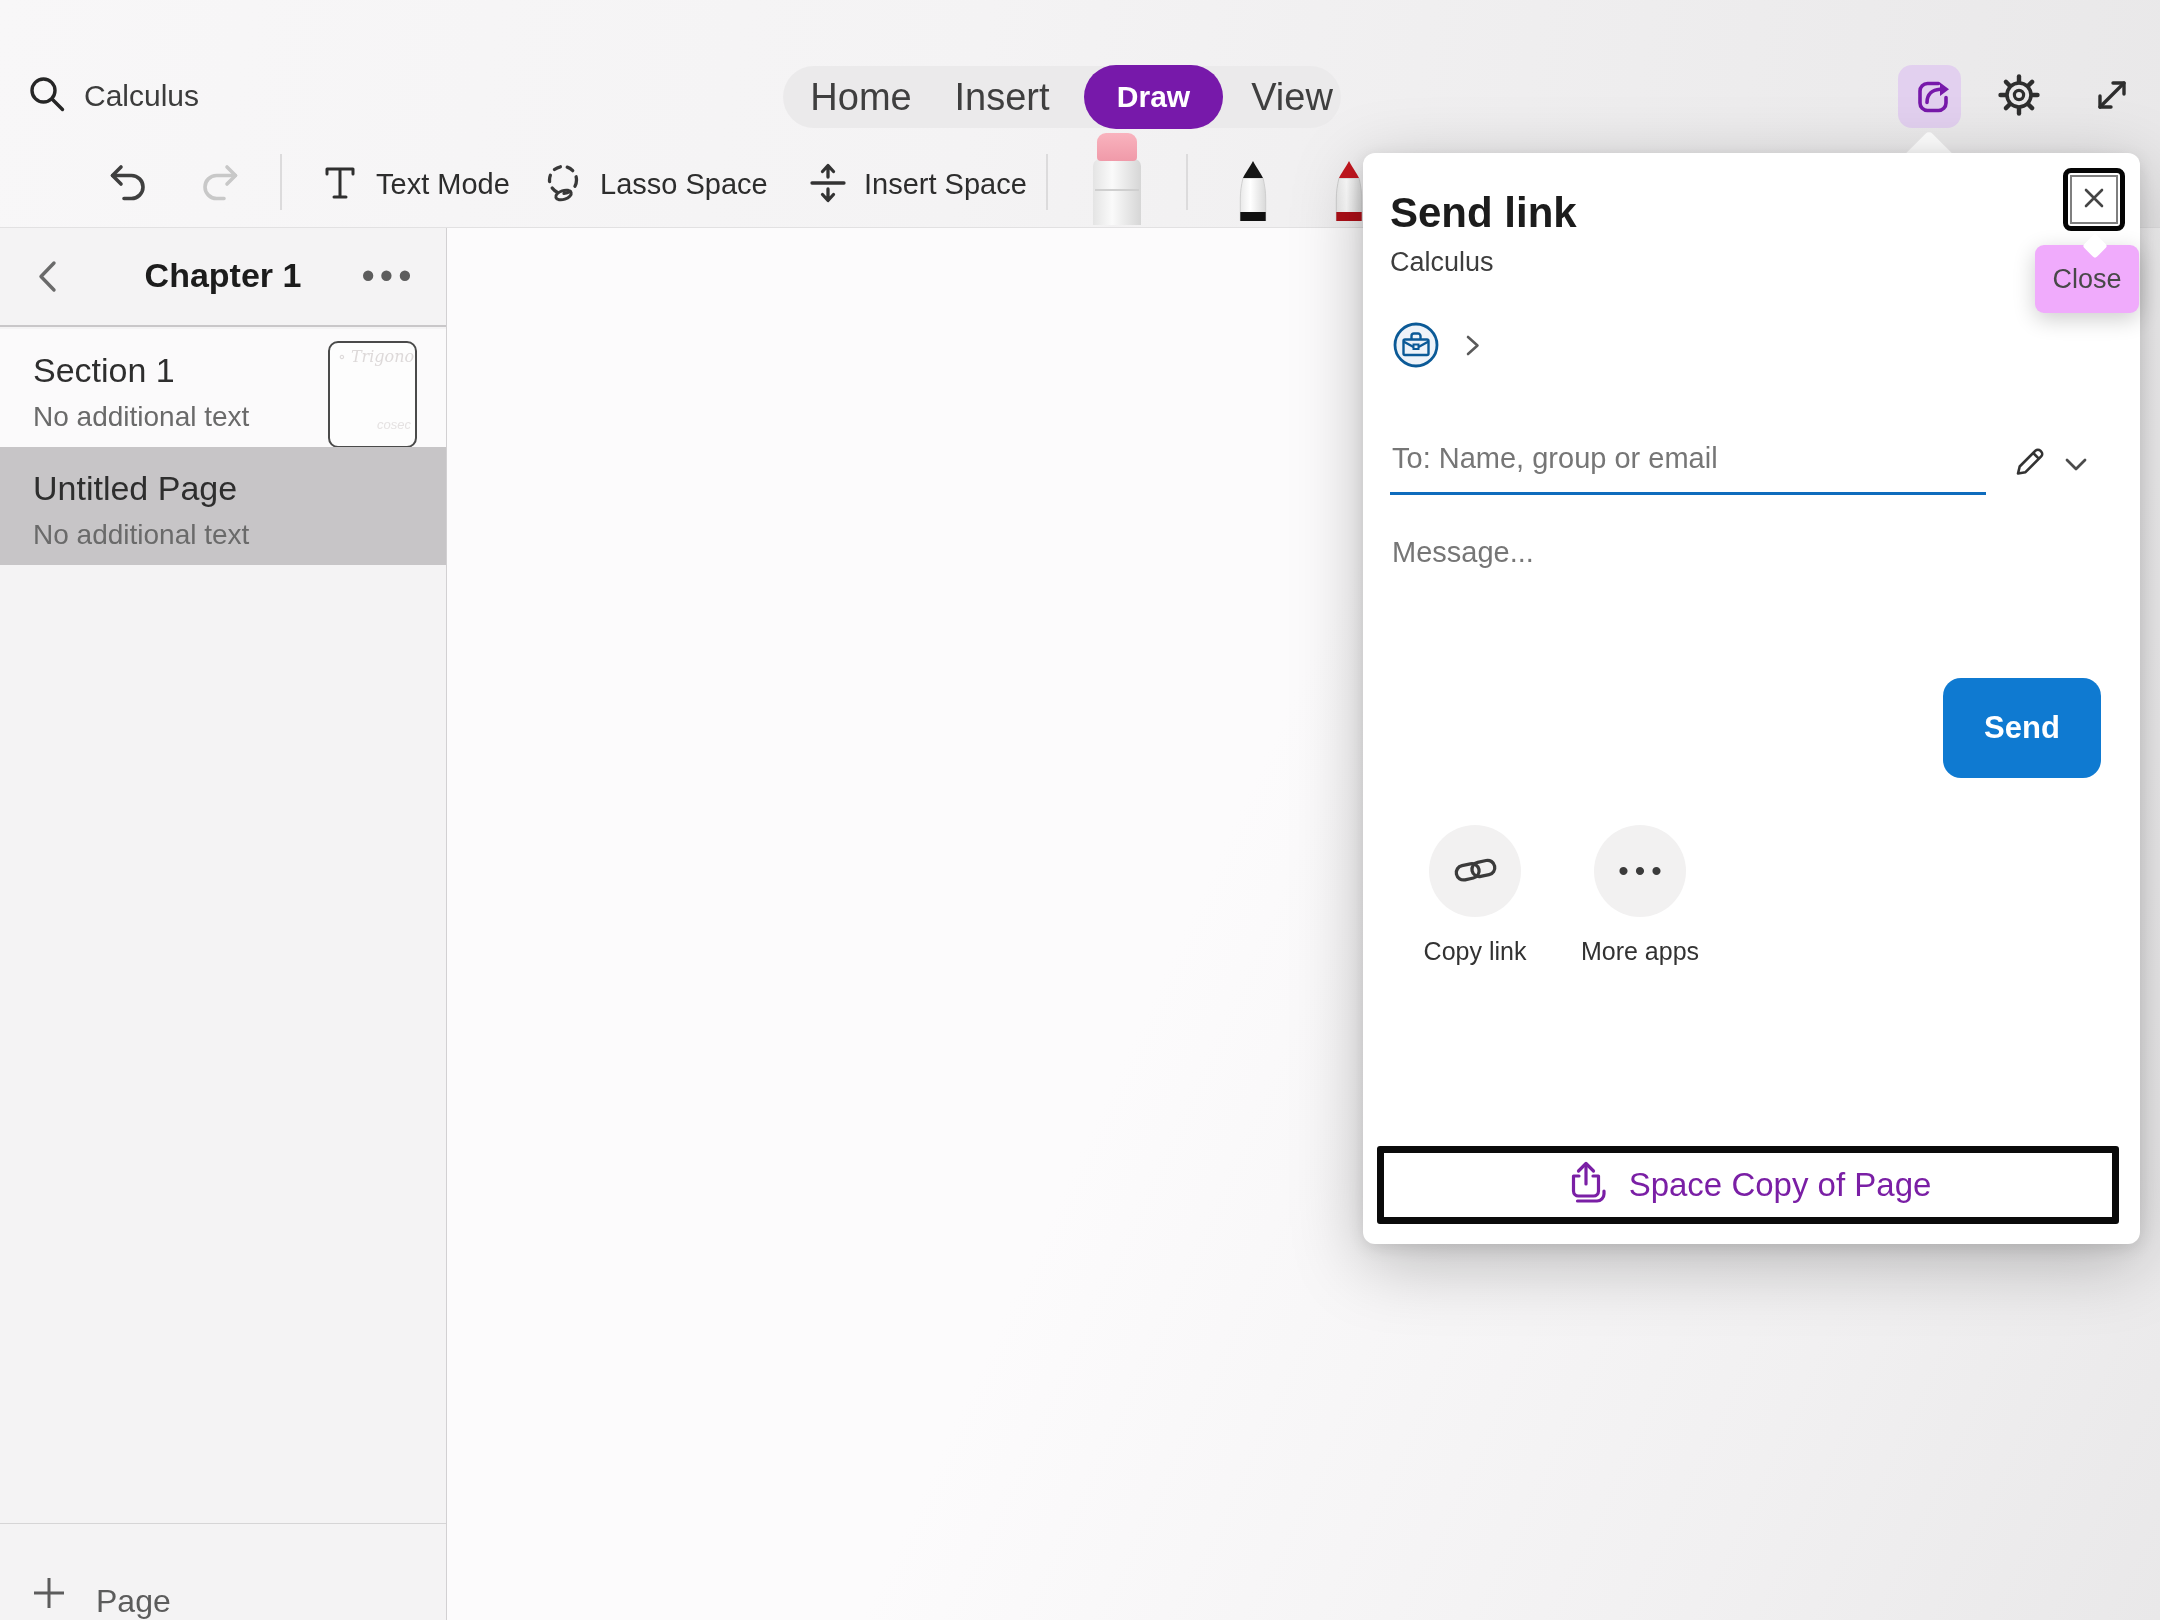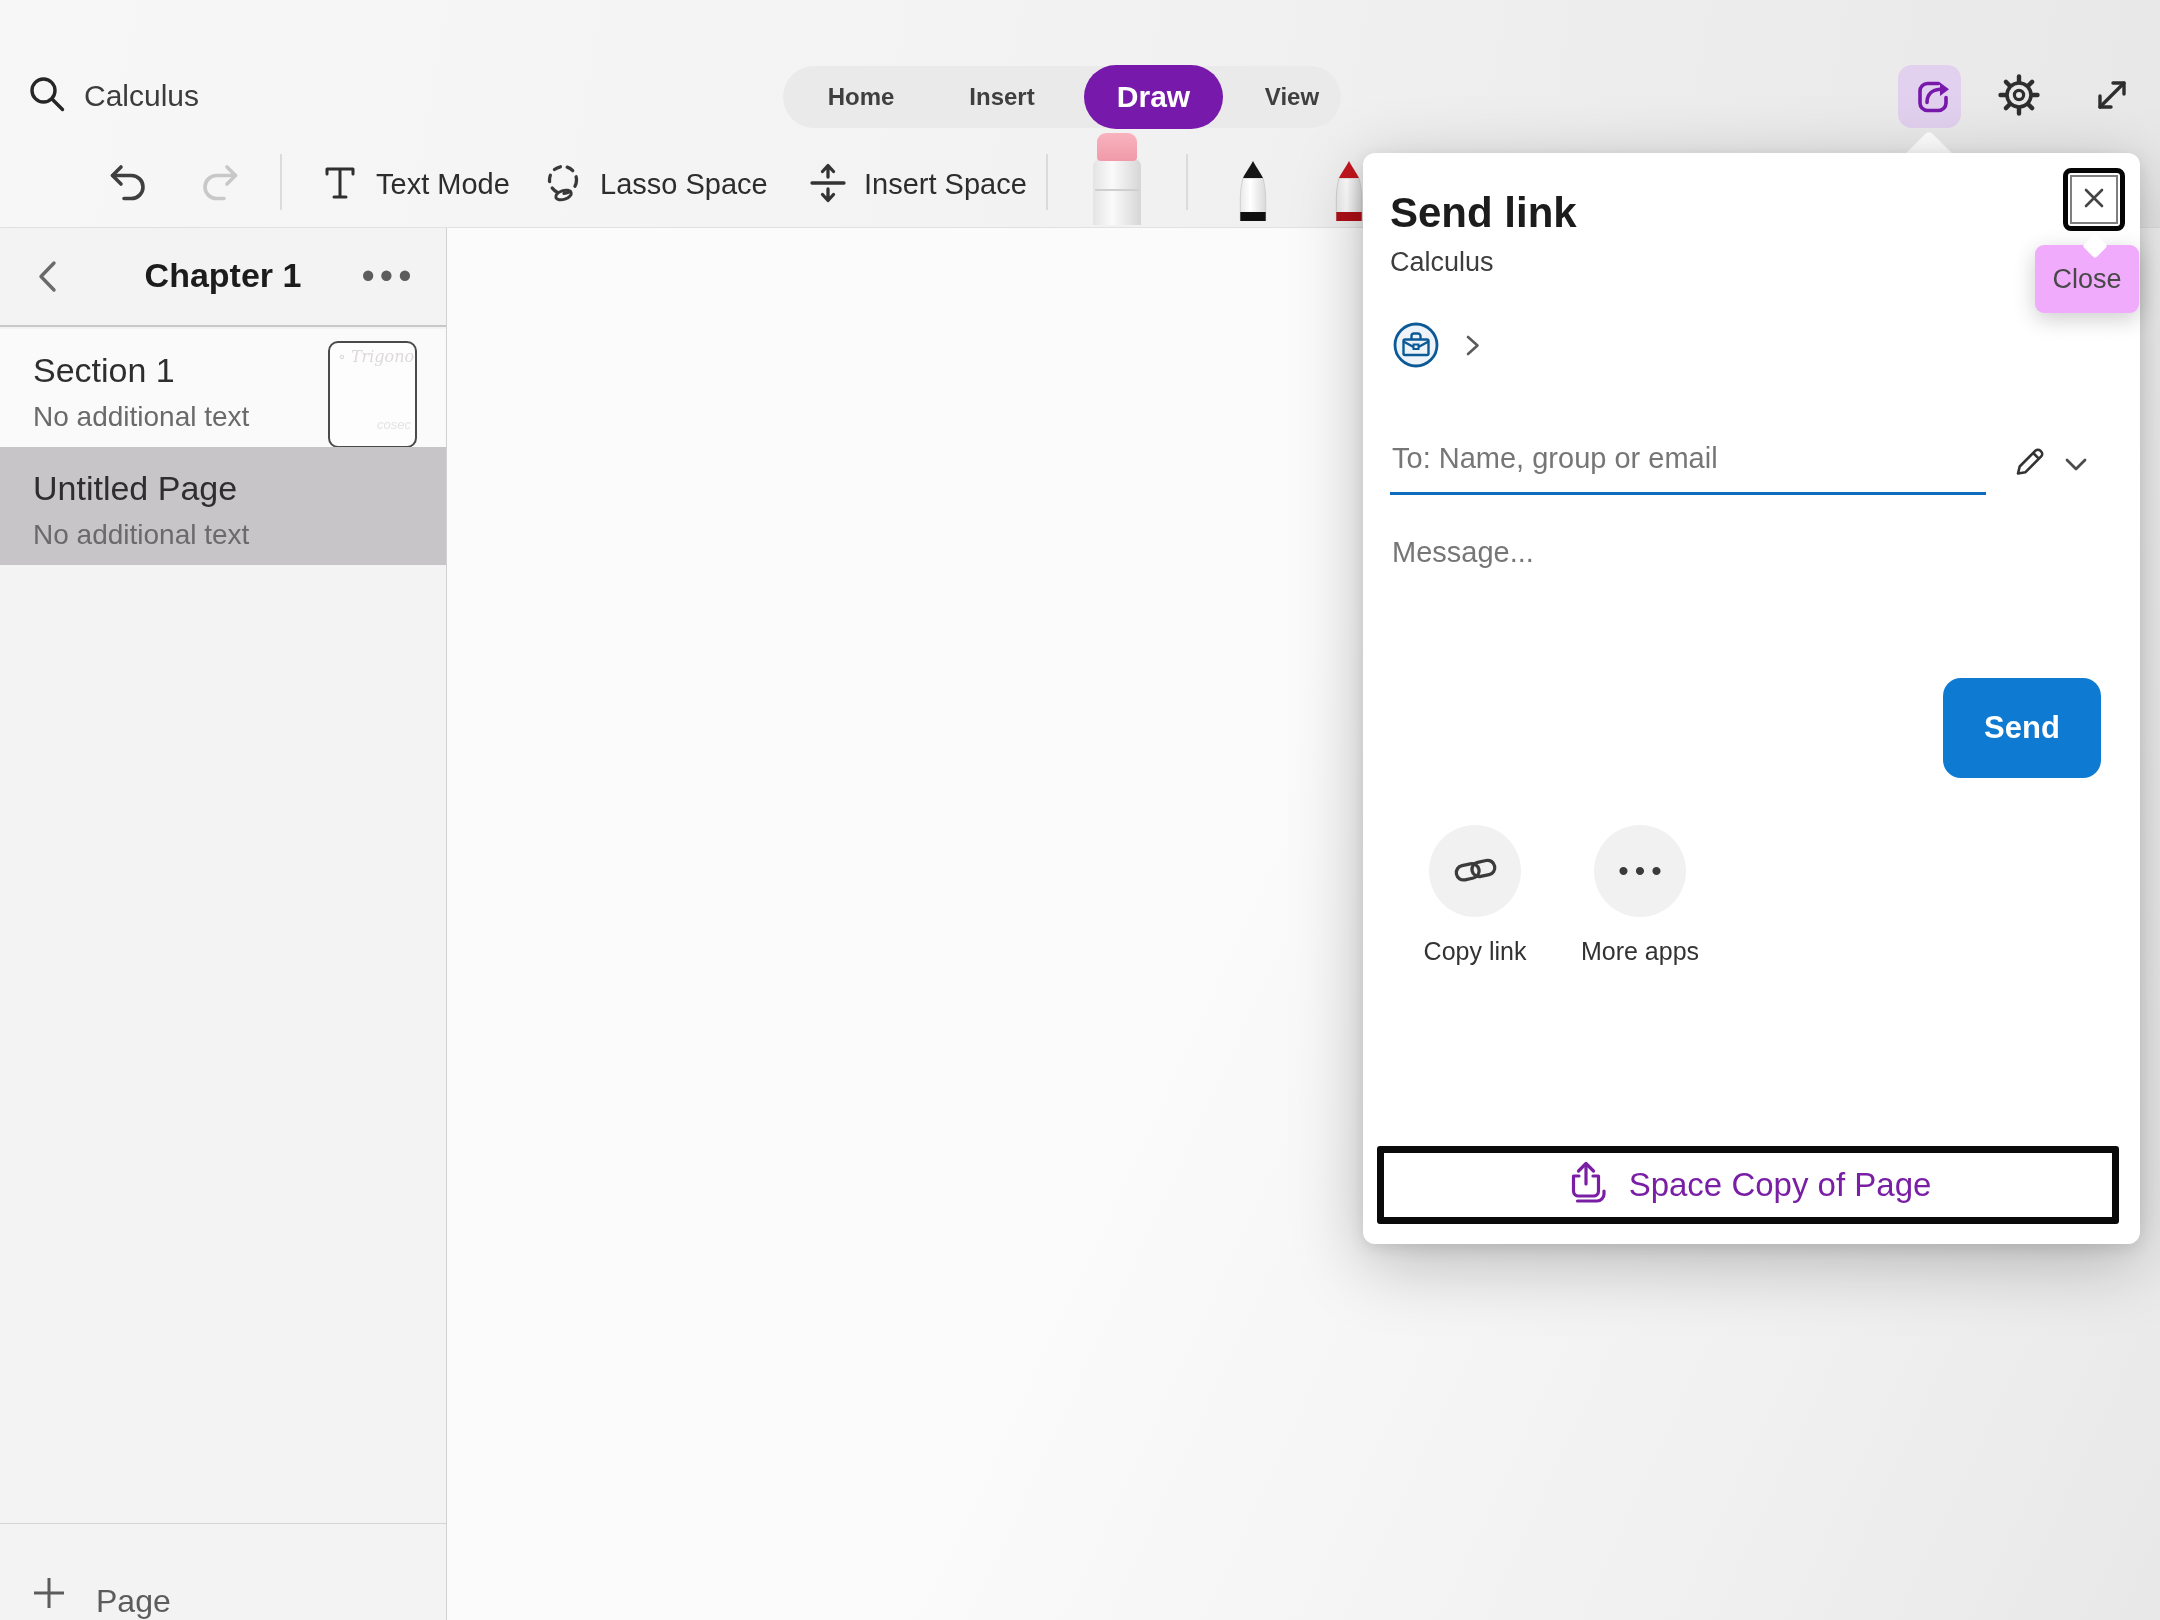--- a/index.html
+++ b/index.html
@@ -14,21 +14,21 @@
   .iconbtn { position:absolute; background:none; border:none; cursor:pointer; display:flex; align-items:center; justify-content:center; }
   .search-group { position:absolute; left:26px; top:72px; height:48px; display:flex; align-items:center; gap:16px; cursor:pointer; }
   .search-title { font-size:30px; color:#3c3c3c; }
 
   .tool-group { position:absolute; top:158px; height:52px; display:flex; align-items:center; gap:14px; cursor:pointer; background:none; border:none; }
   .tool-label { font-size:29px; color:#2d2d2d; white-space:nowrap; }
   .vdivider { position:absolute; top:154px; width:2px; height:56px; background:#dcdbdc; }
 
   
   .tabbar { position:absolute; left:783px; top:66px; width:558px; height:62px; background:#ebeaeb; border-radius:31px; }
-  .tab { position:absolute; top:0; height:62px; display:flex; align-items:center; transform:translateX(-50%); font-size:24px; color:#3f3f3f; cursor:pointer; background:none; border:none;font-weight:bold; }
+  .tab { position:absolute; top:0; height:62px; display:flex; align-items:center; transform:translateX(-50%); font-size:38px; color:#3f3f3f; cursor:pointer; background:none; border:none; }
   .tab-active-pill { position:absolute; left:301px; top:-1px; width:139px; height:64px; border-radius:32px; background:#7719AA; display:flex; align-items:center; justify-content:center; cursor:pointer; border:none; }
   .tab-active-pill span { color:#fff; font-size:30px; font-weight:600; }
 
   .share-btn { left:1898px; top:65px; width:63px; height:63px; border-radius:14px; background:#e2d0ef; }
   .gear-btn { left:1994px; top:71px; width:50px; height:50px; }
   .expand-btn { left:2088px; top:72px; width:48px; height:48px; }
 
   
   .eraser { position:absolute; left:1093px; bottom:2px; width:48px; height:92px; cursor:pointer; }
   .eraser .cap { position:absolute; left:4px; top:0; width:40px; height:28px; background:linear-gradient(180deg,#f9b3be,#f09aa9); border-radius:9px 9px 4px 4px; }

